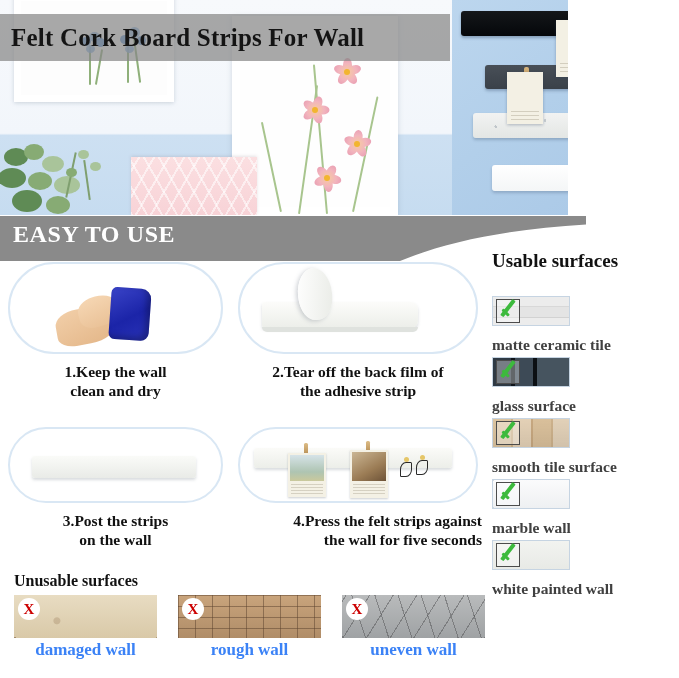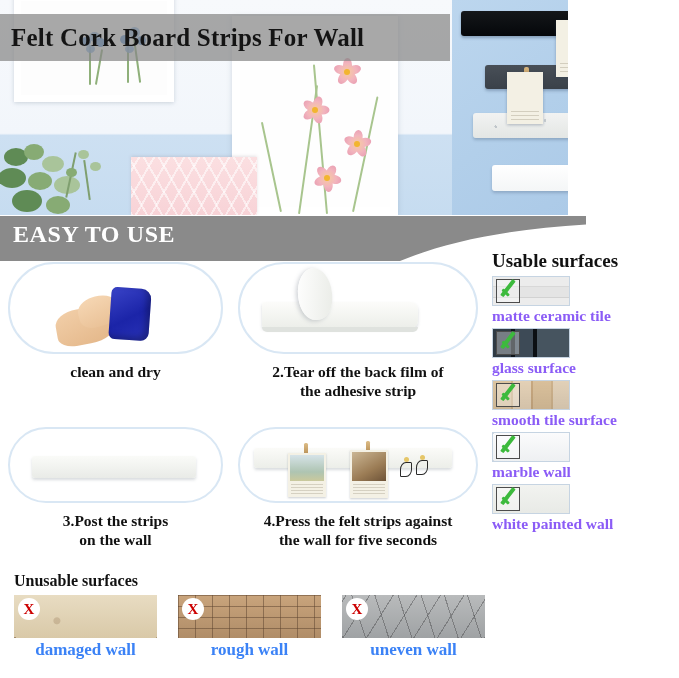--- a/index.html
+++ b/index.html
@@ -175,36 +175,36 @@
   .p4 .im{position:absolute;left:2px;top:2px;right:2px;height:60%;}
   .p4 .ln{position:absolute;left:3px;right:3px;bottom:3px;height:22%;
     background:repeating-linear-gradient(180deg,#b7b09e 0 1px,transparent 1px 3px);opacity:.5;}
   .clip4{position:absolute;width:4px;height:11px;background:linear-gradient(180deg,#dcbc86,#bb9258);border-radius:1.5px;}
   .earring{position:absolute;width:12px;height:20px;}
   .earring .hook{position:absolute;left:4px;top:0;width:5px;height:5px;border-radius:50%;background:#e5c668;}
   .earring .body{position:absolute;left:0;top:5px;width:12px;height:15px;border:1.6px solid #2a2a2a;border-radius:50% 10% 50% 10%;}
 
   
   .usable{position:absolute;left:492px;top:250px;width:187px;height:375px;}
-  .usable h3{font-size:19px;font-weight:bold;color:#111;margin-bottom:4px;font-family:"Liberation Serif",serif;}
+  .usable h3{font-size:19px;font-weight:bold;color:#111;margin-bottom:24px;font-family:"Liberation Serif",serif;}
   .u-item{margin-bottom:3px;}
   .sw{position:relative;width:78px;height:30px;border:1px solid #c6d4e2;overflow:hidden;}
   .check{
     position:absolute;left:3px;top:2px;width:24px;height:24px;
     border:1.6px solid #4c4c4c;background:rgba(255,255,255,.35);
   }
   .check::before{
     content:"";position:absolute;left:4px;top:11px;width:9px;height:3.4px;
     background:#3dba3d;transform:rotate(45deg);border-radius:1px;
   }
   .check::after{
     content:"";position:absolute;left:9px;top:-2px;width:3.6px;height:20px;
     background:#3dba3d;transform:rotate(38deg);border-radius:1px;
   }
-  .u-label{font-size:15.5px;font-weight:bold;color:#8b5cf6;margin-top:1px;line-height:18px;}
+  .u-label{font-size:15.5px;font-weight:bold;color:#404040;margin-top:10px;line-height:18px;}
 
   
   .tx-ceramic{background:
     linear-gradient(180deg,#ececec 0 9px,#d8d8d8 9px 10px,#e4e4e4 10px 20px,#d2d2d2 20px 21px,#ececec 21px 30px),
     repeating-linear-gradient(90deg,transparent 0 24px,#d0d0d0 24px 25px);}
   .tx-glass{background:linear-gradient(90deg,#2f3a44 0 18px,#0f1419 18px 22px,#3d4a56 22px 40px,#0b0f13 40px 44px,#46545f 44px 78px);}
   .tx-wood{background:
     repeating-linear-gradient(90deg,#6b4327 0 4px,#5c3820 4px 8px,#734a2c 8px 12px),
     #5f3b22;}
   .tx-marble{background:
@@ -373,20 +373,21 @@
 
     <div class="step" style="left:8px;top:0;width:222px;height:150px;">
       <div class="pill" style="left:0;top:0;width:215px;height:92px;">
         <div class="hand">
           <div class="palm"></div>
           <div class="fingers"></div>
           <div class="cloth"></div>
         </div>
       </div>
       <div class="step-cap" style="left:0;top:100px;width:215px;">
+        <div>1.Keep the wall</div>
         <div>clean and dry</div>
       </div>
     </div>
 
     <div class="step" style="left:238px;top:0;width:248px;height:150px;">
       <div class="pill" style="left:0;top:0;width:240px;height:92px;">
         <div>
           <div class="strip2"></div>
           <div class="peel"></div>
         </div>
@@ -424,21 +425,21 @@
           <div class="earring" style="left:160px;top:28px;">
             <div class="hook"></div>
               <div class="body"></div>
           </div>
           <div class="earring" style="left:176px;top:26px;">
             <div class="hook"></div>
               <div class="body"></div>
           </div>
         </div>
       </div>
-      <div class="step-cap" style="left:-4px;top:84px;width:248px;">
+      <div class="step-cap" style="left:-4px;top:84px;width:248px;text-align:right;">
         <div>4.Press the felt strips against</div>
         <div>the wall for five seconds</div>
       </div>
     </div>
   </div>
 
   <div class="usable">
     <h3>Usable surfaces</h3>
 
     <div class="u-item">

